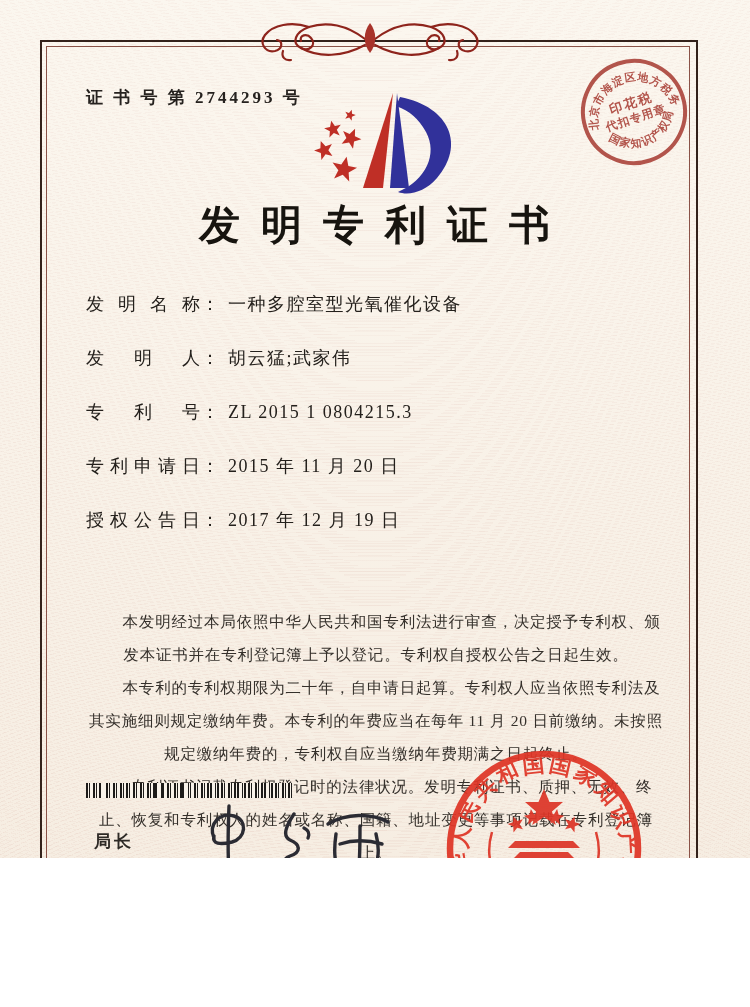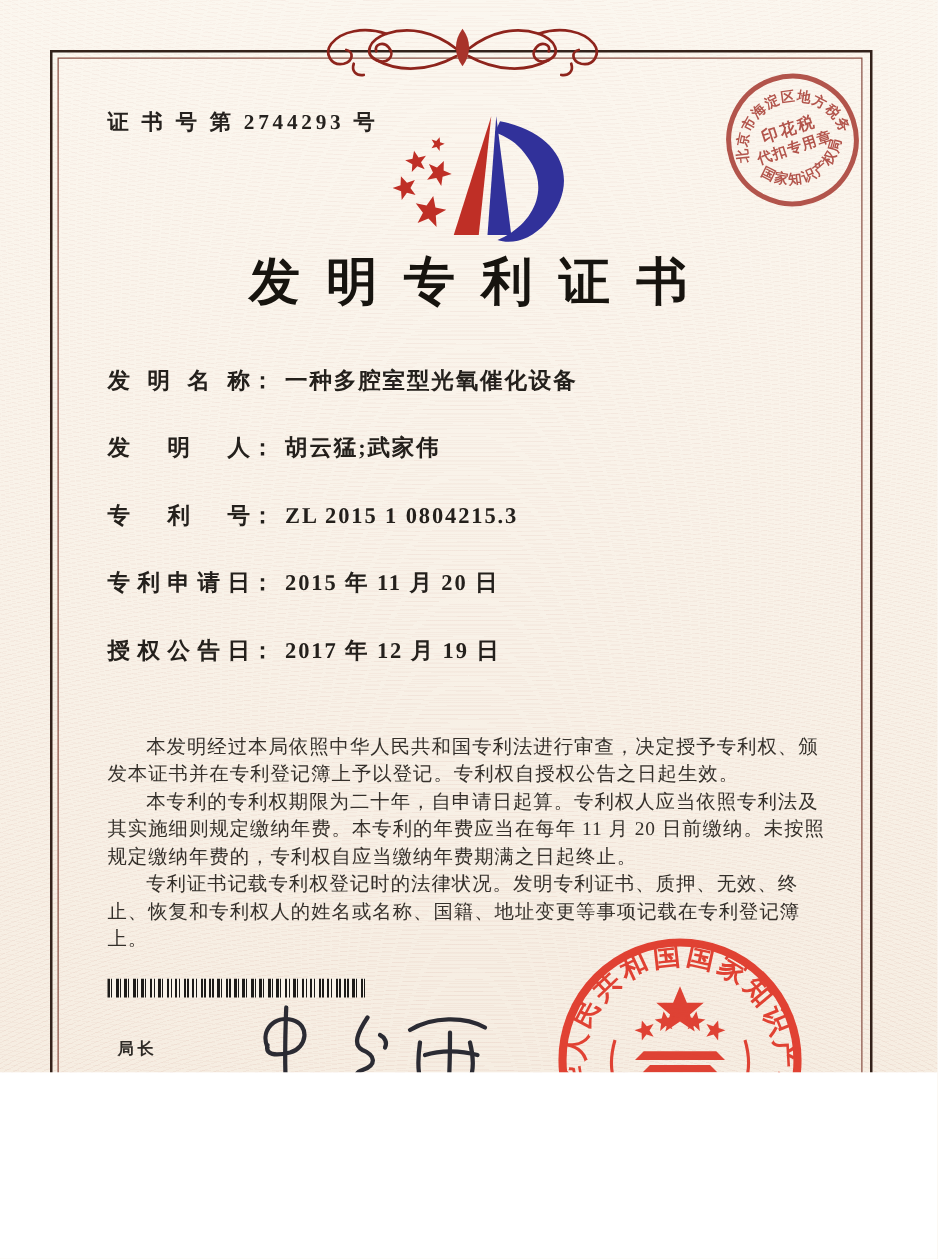--- a/index.html
+++ b/index.html
@@ -23,37 +23,37 @@
   .bottom-rule{position:absolute;left:26px;top:969px;width:698px;height:8px;
     background:linear-gradient(180deg,#2e1c16 0 3px,rgba(0,0,0,0) 3px 4.8px,#2e1c16 4.8px 7px,rgba(0,0,0,0) 7px);}
   
   .cert-no{position:absolute;left:86px;top:86px;font-size:17px;font-weight:600;
     letter-spacing:3px;color:#26221f;}
   .logo{position:absolute;left:283px;top:84px;width:200px;height:112px;}
   .title{position:absolute;left:0;top:198px;width:750px;text-align:center;
     font-size:41px;font-weight:700;letter-spacing:21px;margin-left:10px;color:#17140f;}
   
   .fields{position:absolute;left:86px;top:292px;width:580px;}
-  .field-row{height:54px;font-size:18px;font-weight:700;white-space:nowrap;color:#24201c;}
+  .field-row{height:54px;font-size:18px;font-weight:400;white-space:nowrap;color:#24201c;}
   .field-label{display:inline-block;width:114px;text-align:justify;text-align-last:justify;vertical-align:top;}
   .field-colon{display:inline-block;margin-left:1px;}
   .field-value{display:inline-block;margin-left:9px;letter-spacing:1.5px;}
   
-  .body-text{position:absolute;left:86px;top:587px;width:580px;
-    font-size:15.5px;line-height:22px;letter-spacing:.8px;color:#35302b;}
+  .body-text{position:absolute;left:86px;top:605px;width:580px;
+    font-size:15.5px;line-height:33px;letter-spacing:.8px;color:#35302b;text-align:center;}
   .body-text p{margin:0;text-indent:2em;}
   
   .barcode{position:absolute;left:86px;top:783px;width:206px;height:15px;
     background:repeating-linear-gradient(90deg,
       #1d1b19 0 2px, #f8f2e9 2px 3px,
       #1d1b19 3px 4px, #f8f2e9 4px 7px,
       #1d1b19 7px 9px, #f8f2e9 9px 10px,
       #1d1b19 10px 11px,#f8f2e9 11px 13.5px);}
   
-  .signer-title{position:absolute;left:94px;top:830px;font-size:13px;font-weight:700;letter-spacing:3px;}
+  .signer-title{position:absolute;left:94px;top:830px;font-size:17px;font-weight:700;letter-spacing:3px;}
   .signer-name{position:absolute;left:112px;top:861px;font-size:17px;font-weight:700;letter-spacing:2px;}
   .signature{position:absolute;left:190px;top:800px;width:215px;height:92px;}
   
   .seal{position:absolute;left:438px;top:748px;width:212px;height:205px;opacity:.93;}
   .seal-arc{font-size:22px;font-weight:700;letter-spacing:3px;fill:#df3526;
     font-family:"Liberation Serif","DejaVu Serif",serif;}
   .seal-date{position:absolute;left:444px;top:889px;width:205px;text-align:center;
     font-size:16px;font-weight:600;letter-spacing:1px;color:#36302a;transform:rotate(-2deg);}
   
   .stamp{position:absolute;left:576px;top:54px;width:116px;height:116px;

